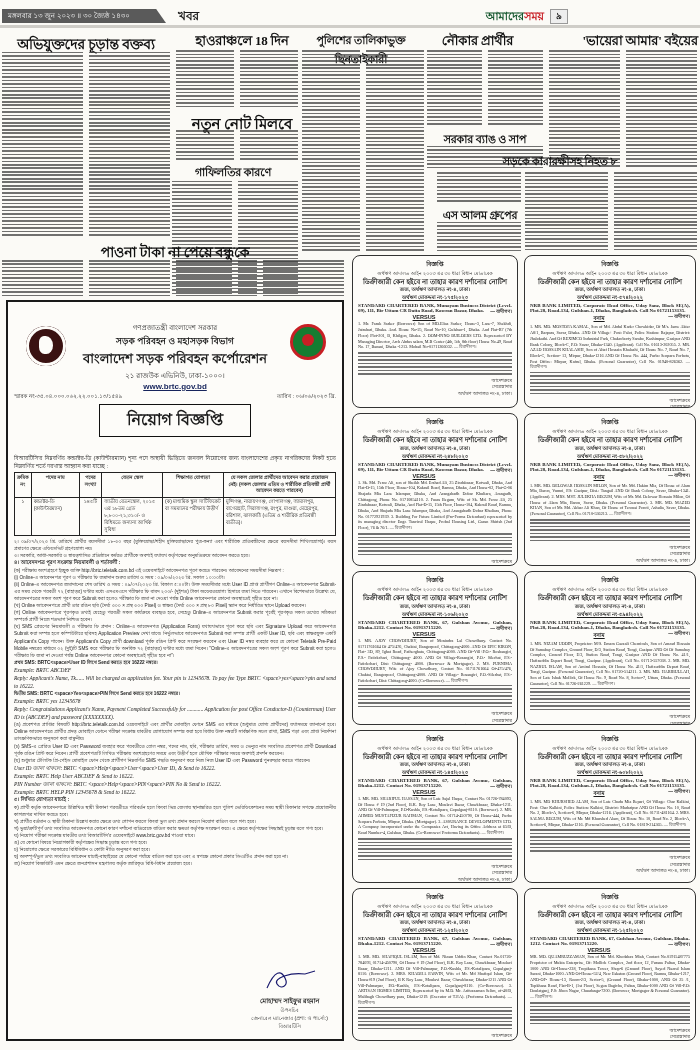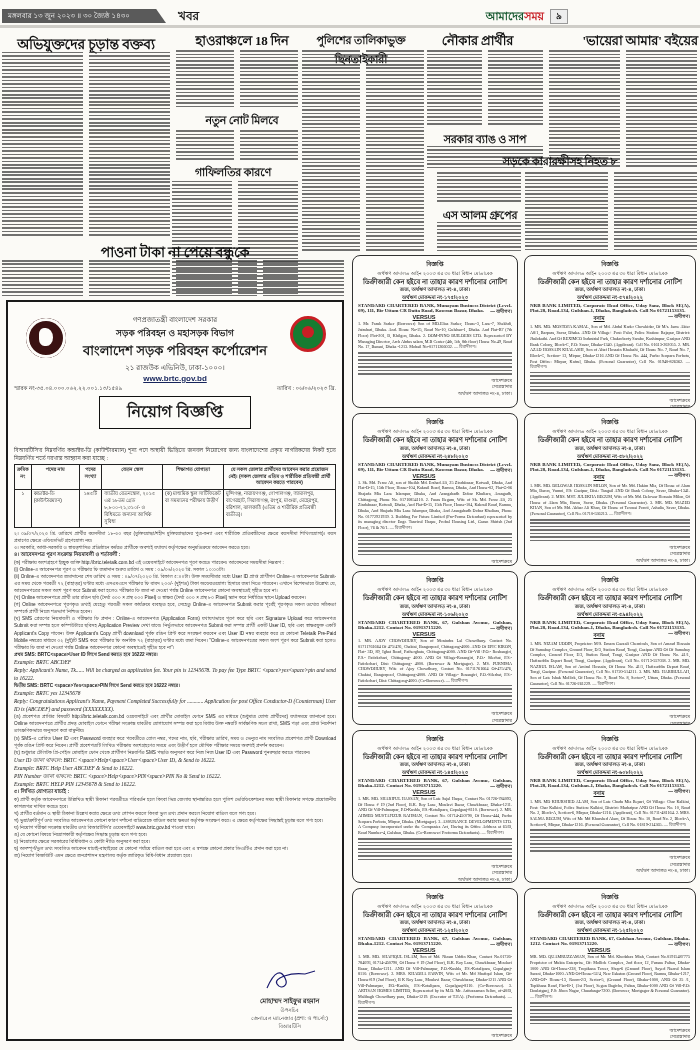--- a/index.html
+++ b/index.html
@@ -18,21 +18,21 @@
   #toprule{position:absolute;left:0;top:25px;width:700px;height:3px;background:#cfcdc8;}
   
   .headline{position:absolute;font-weight:bold;color:#111;text-align:center;
             font-family:"Liberation Serif","DejaVu Serif",serif;letter-spacing:-.2px;}
   .fk{background:repeating-linear-gradient(180deg,#3b3b3b 0,#3b3b3b 1.5px,
       rgba(0,0,0,0) 1.5px,rgba(0,0,0,0) 3.5px);opacity:.72;}
   .fkwrap{position:absolute;display:flex;gap:6px;}
   .fkwrap>div{flex:1;}
   
   #ad{position:absolute;left:6px;top:300px;width:338px;height:741px;border:2px solid #1a1a1a;
-      background:#fdfcf9;box-sizing:border-box;padding:12px 6px;}
+      background:#fdfcf9;box-sizing:border-box;padding:20px 6px;}
   #ad-header{position:relative;text-align:center;}
   .seal{position:absolute;border-radius:50%;}
   #seal-left{left:12px;top:4px;width:40px;height:40px;background:#3a1212;
              box-shadow:inset 0 0 0 3px #fdfcf9, inset 0 0 0 6px #3a1212;}
   #seal-left:after{content:"";position:absolute;left:13px;top:10px;width:14px;height:18px;
              background:#fdfcf9;border-radius:40% 60% 55% 45%;}
   #seal-right{right:10px;top:2px;width:36px;height:36px;background:#157c31;
              border:3px solid #c81f25;box-sizing:border-box;}
   #seal-right:after{content:"";position:absolute;left:9px;top:7px;width:12px;height:12px;
              background:#c81f25;border-radius:50%;}
@@ -107,21 +107,21 @@
     <div class="fk"></div>
     <div class="fk"></div>
   </div>
 
 <div class="headline" style="left:550px;top:31px;width:148px;font-size:13px;text-align:right;">'ভায়েরা আমার' বইয়ের</div>
 <div class="fkwrap" style="left:549px;top:50px;width:148px;height:118px;">
     <div class="fk"></div>
     <div class="fk"></div>
   </div>
 
-<div class="headline" style="left:183px;top:112px;width:118px;font-size:11px;">নতুন নোট মিলবে</div>
+<div class="headline" style="left:183px;top:112px;width:118px;font-size:15px;">নতুন নোট মিলবে</div>
 <div class="fkwrap" style="left:176px;top:130px;width:122px;height:32px;">
     <div class="fk"></div>
     <div class="fk"></div>
   </div>
 
 <div class="headline" style="left:426px;top:131px;width:118px;font-size:11px;">সরকার ব্যাঙ ও সাপ</div>
 <div class="fkwrap" style="left:427px;top:146px;width:116px;height:24px;">
     <div class="fk"></div>
   </div>
 

